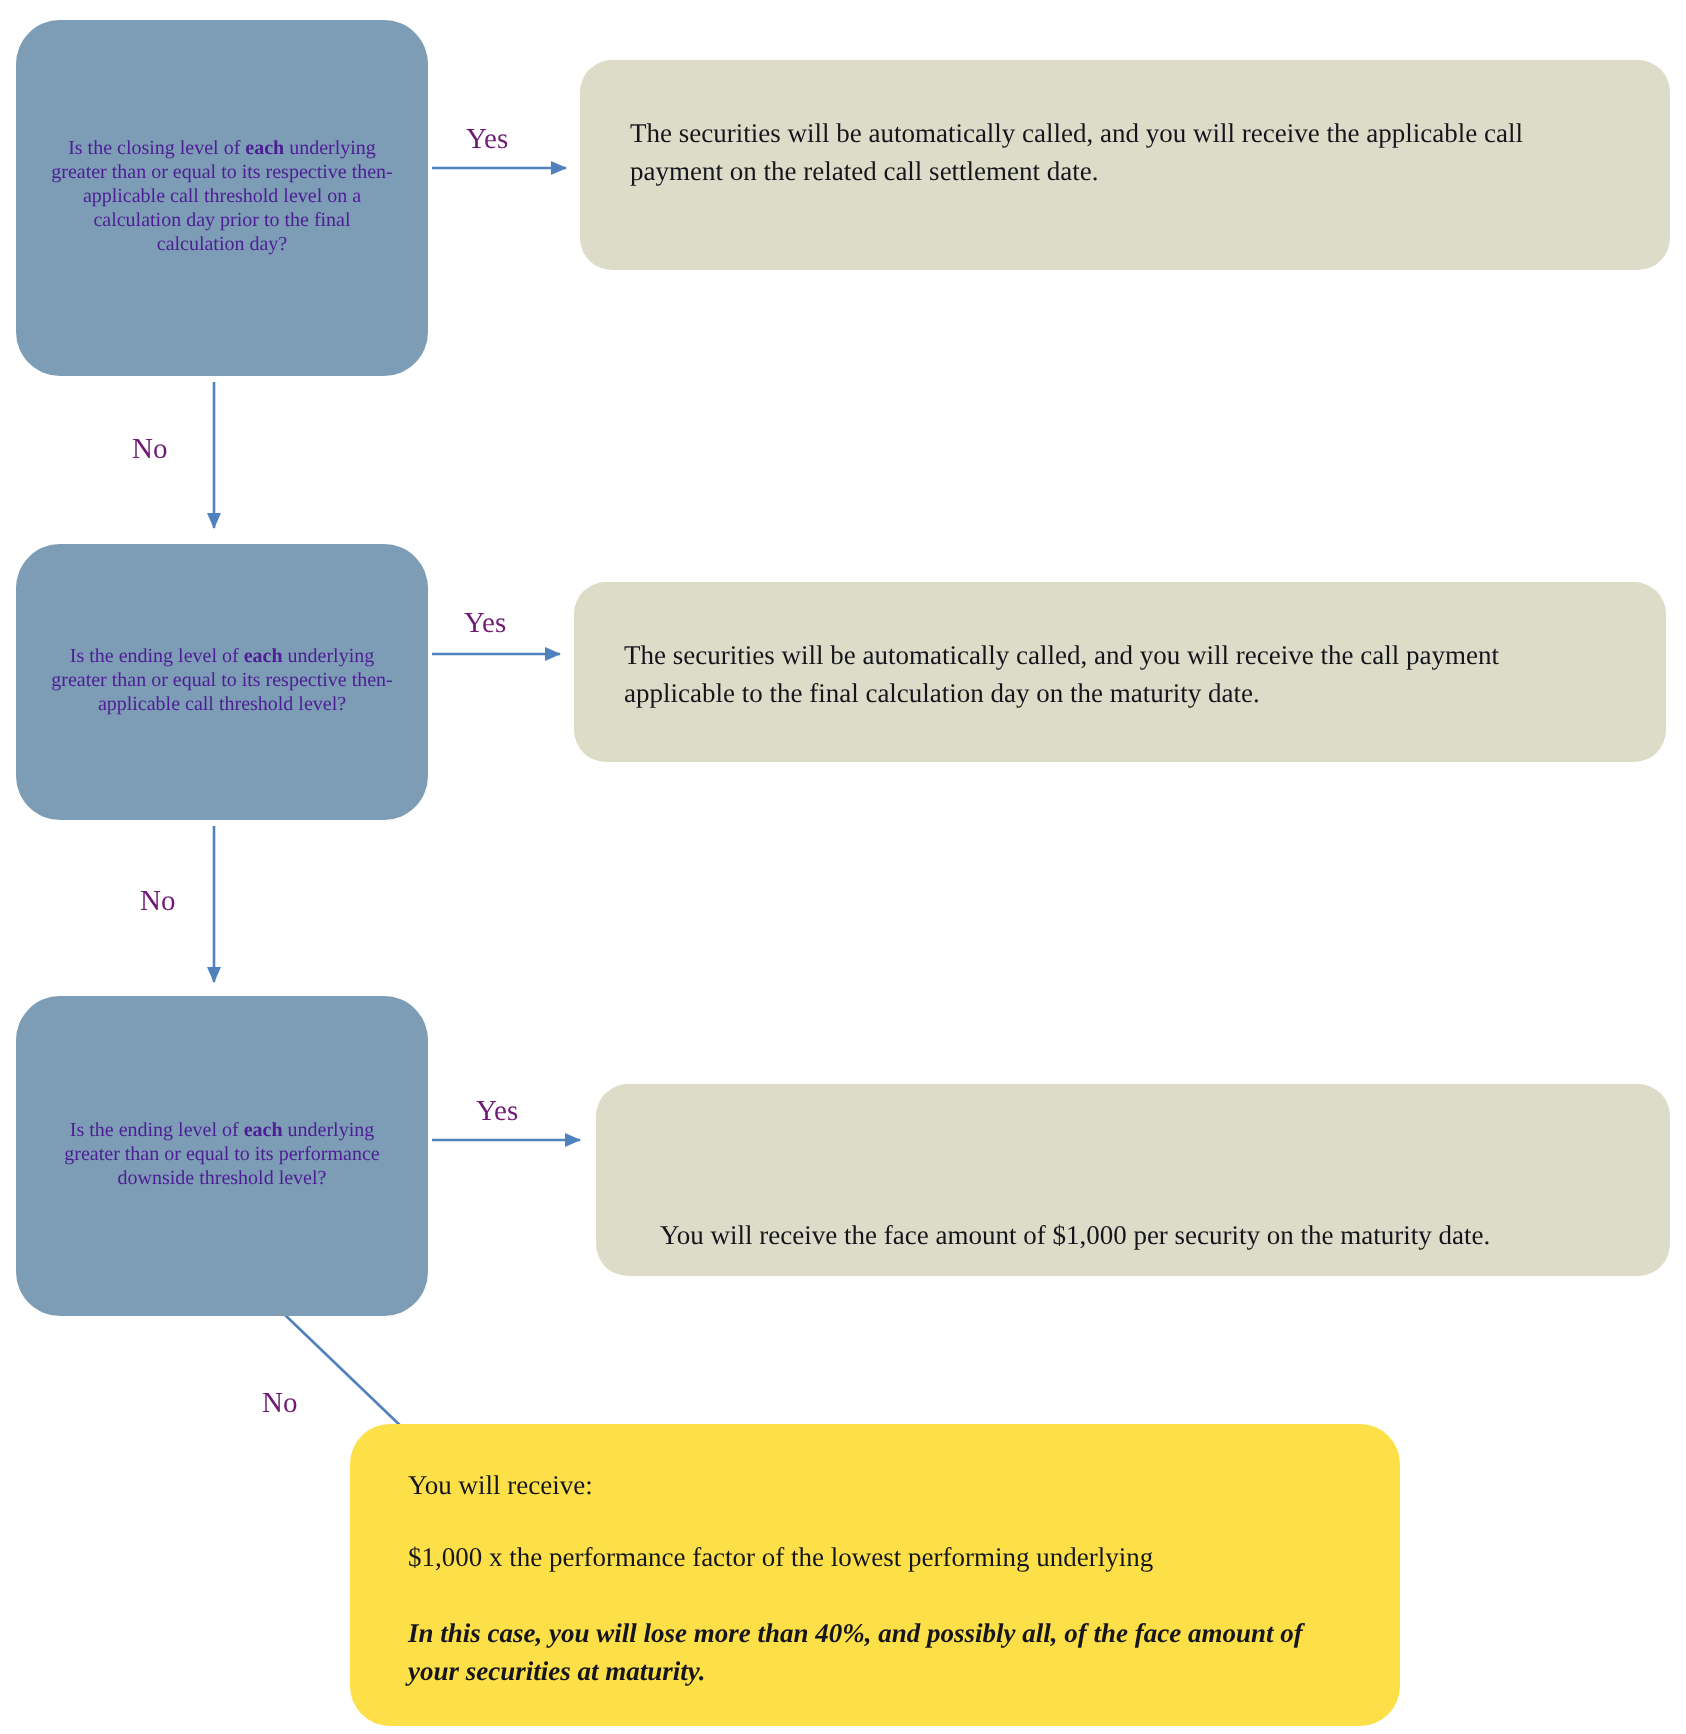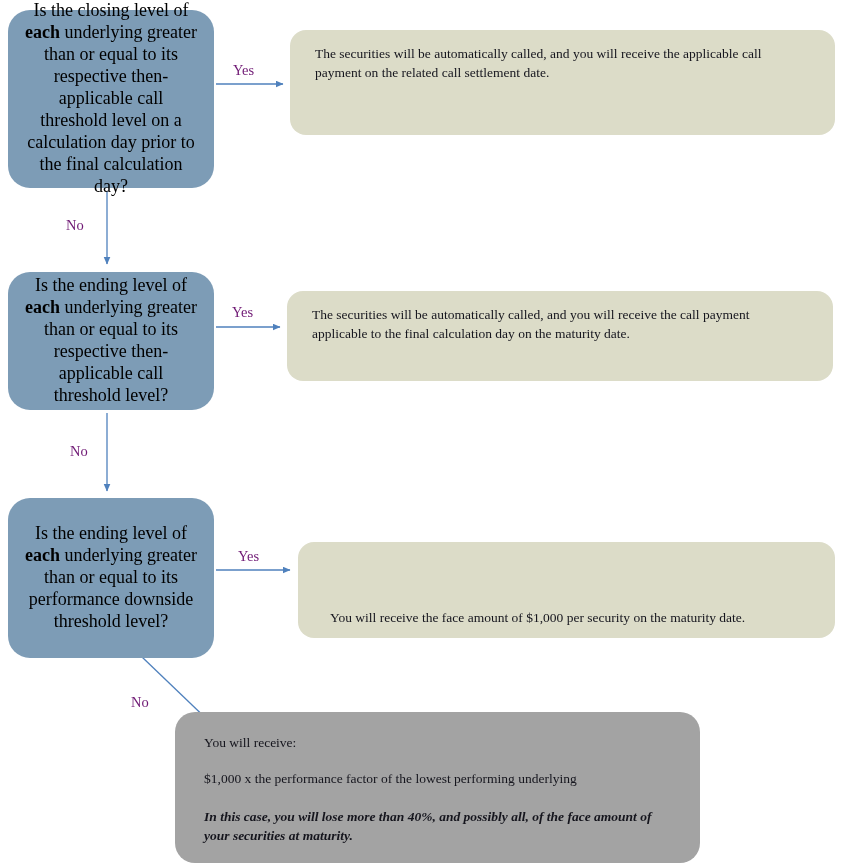--- a/index.html
+++ b/index.html
@@ -22,43 +22,43 @@
     pointer-events: none;
   }
   .qbox {
     position: absolute;
     background: #7d9cb6;
     border-radius: 22px;
     display: flex;
     align-items: center;
     justify-content: center;
     text-align: center;
-    font-size: 18px;
+    font-size: 10px;
     line-height: 1.22;
     padding: 12px 16px;
-    color: #000000;
+    color: #4c1d95;
   }
   .qbox .qtext b { font-weight: bold; }
   .obox {
     position: absolute;
     background: #dcdcc8;
     border-radius: 16px;
     font-size: 13.5px;
     line-height: 1.4;
     color: #15151d;
   }
-  .obox.top-align { padding: 15px 26px 12px 25px; }
+  .obox.top-align { padding: 28px 26px 12px 25px; }
   .obox.center-align {
     display: flex;
     align-items: center;
     padding: 10px 26px 10px 32px;
   }
   .fbox {
     position: absolute;
-    background: #a3a3a3;
+    background: #fde047;
     border-radius: 20px;
     font-size: 13.5px;
     line-height: 1.35;
     padding: 22px 30px 16px 29px;
     color: #15151d;
   }
   .fbox .line1 { margin-bottom: 18px; }
   .fbox .line2 { margin-bottom: 20px; }
   .fbox .line3 {
     font-style: italic;

